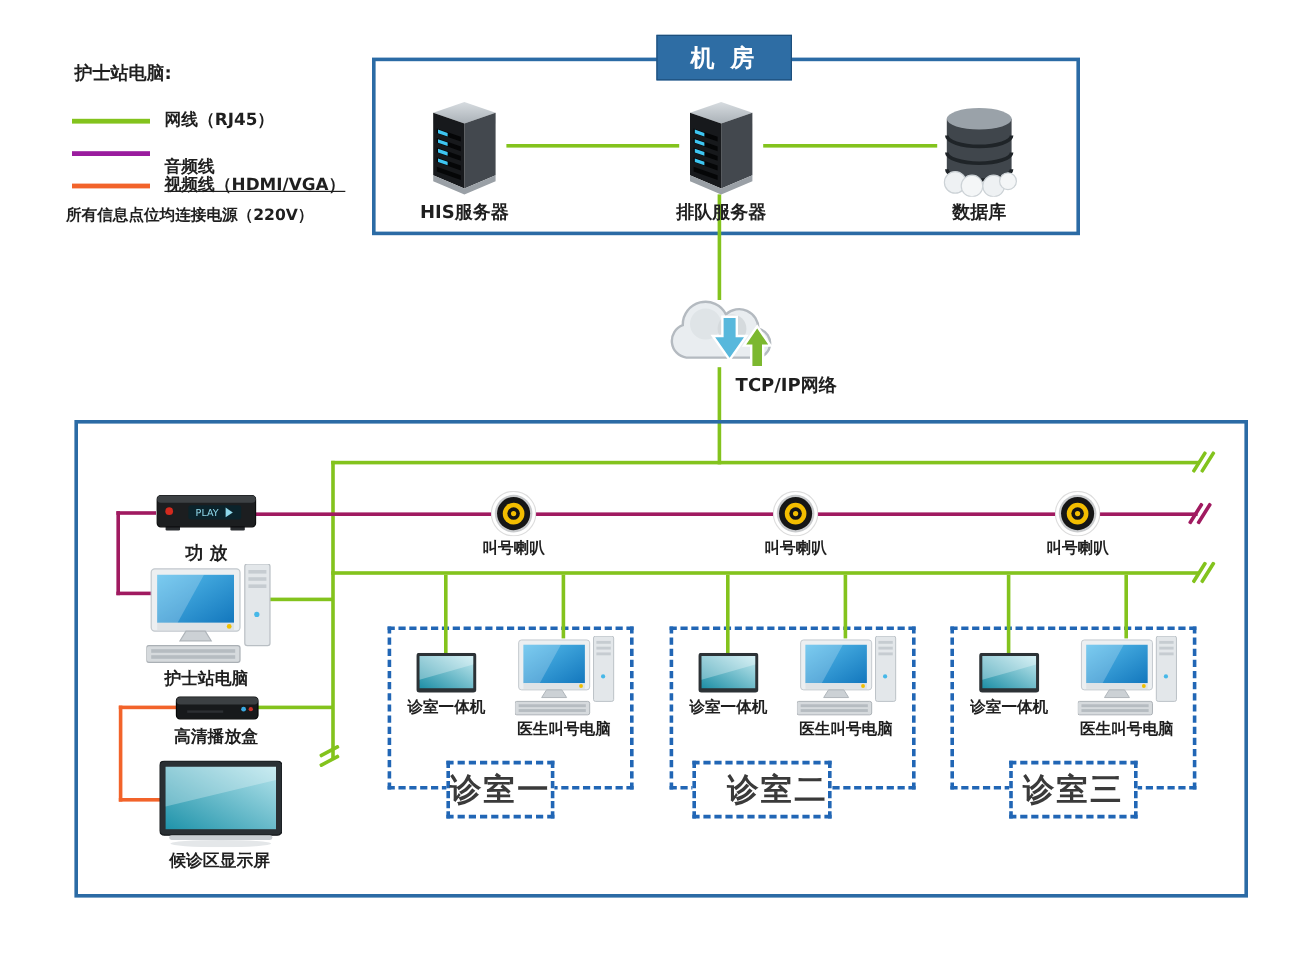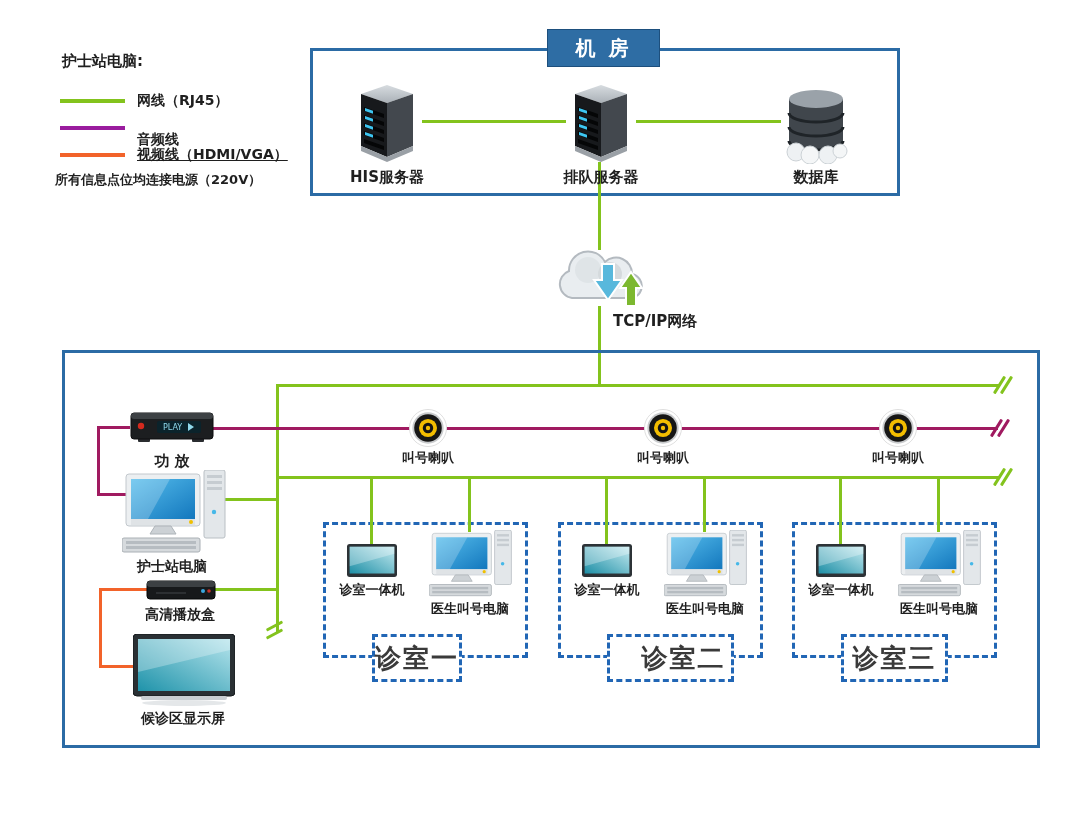--- a/index.html
+++ b/index.html
@@ -314,21 +314,21 @@
         <use href="#sym-screen" width="56" height="38"></use>
       </svg>
     </span>
   <div class="lbl small-lbl" style="left:557px;top:582px;width:100px;">诊室一体机</div>
   <span class="icon" style="left:664px;top:530px;width:84px;height:69px;">
     <svg viewBox="0 0 105 86">
         <use href="#sym-pc" width="105" height="86"></use>
       </svg>
     </span>
   <div class="lbl small-lbl" style="left:655px;top:601px;width:100px;">医生叫号电脑</div>
-  <div class="namebox" style="left:607px;top:634px;width:127px;height:48px;padding-left:26px;">诊室二</div>
+  <div class="namebox" style="left:577px;top:634px;width:116px;height:48px;padding-left:26px;">诊室二</div>
 
   <div class="dashedbox" style="left:792px;top:522px;width:205px;height:136px;"></div>
   <div class="ln net" style="left:839px;top:479px;width:3px;height:66px;"></div>
   <div class="ln net" style="left:937px;top:479px;width:3px;height:53px;"></div>
   <span class="icon" style="left:815px;top:544px;width:52px;height:34px;">
     <svg viewBox="0 0 56 38">
         <use href="#sym-screen" width="56" height="38"></use>
       </svg>
     </span>
   <div class="lbl small-lbl" style="left:791px;top:582px;width:100px;">诊室一体机</div>

